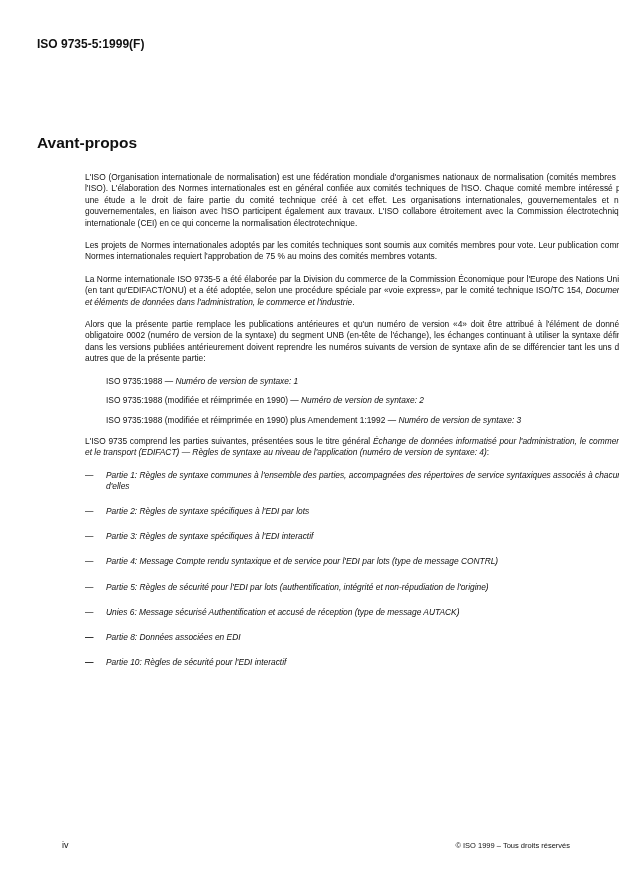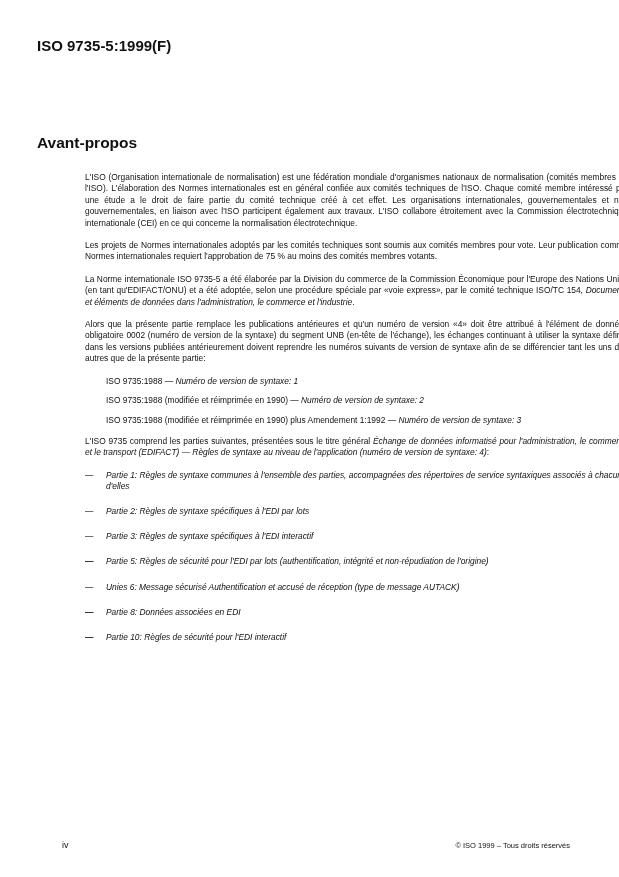--- a/index.html
+++ b/index.html
@@ -2,21 +2,21 @@
 <html><head>
   <meta charset="utf-8">
   <style>
     html, body { margin: 0; padding: 0; background: #ffffff; }
     body {
       width: 619px; height: 877px; position: relative; overflow: hidden;
       font-family: "Liberation Sans", sans-serif; color: #111;
     }
     .header-id {
       position: absolute; left: 37px; top: 37px;
-      font-weight: bold; font-size: 15px;
+      font-weight: bold; font-size: 12px;
     }
     .title {
       position: absolute; left: 37px; top: 134px;
       font-weight: bold; font-size: 15.5px; margin: 0; text-align: right;
     }
     .content {
       position: absolute; left: 37px; top: 172px; width: 543px;
       font-size: 8.4px; line-height: 11.4px; margin-left: 48px;
     }
     .content p { margin: 0 0 11px 0; text-align: justify; }
@@ -55,21 +55,21 @@
   </div>
 
   <p>
     <span>L'ISO 9735 comprend les parties suivantes, présentées sous le titre général </span><i>Échange de données informatisé pour l'administration, le commerce et le transport (EDIFACT) — Règles de syntaxe au niveau de l'application (numéro de version de syntaxe: 4)</i><span>:</span>
   </p>
 
   <ul>
     <li><span class="dash">—</span><span>Partie 1: Règles de syntaxe communes à l'ensemble des parties, accompagnées des répertoires de service syntaxiques associés à chacune d'elles</span></li>
     <li><span class="dash">—</span><span>Partie 2: Règles de syntaxe spécifiques à l'EDI par lots</span></li>
     <li><span class="dash">—</span><span>Partie 3: Règles de syntaxe spécifiques à l'EDI interactif</span></li>
-    <li><span class="dash">—</span></li>
+    <li><span class="dash">—</span><span>Partie 4: Message Compte rendu syntaxique et de service pour l'EDI par lots (type de message CONTRL)</span></li>
     <li><span class="dash">—</span><span>Partie 5: Règles de sécurité pour l'EDI par lots (authentification, intégrité et non-répudiation de l'origine)</span></li>
     <li><span class="dash">—</span><span>Unies 6: Message sécurisé Authentification et accusé de réception (type de message AUTACK)</span></li>
     <li><span class="dash">—</span></li>
     <li><span class="dash">—</span><span>Partie 8: Données associées en EDI</span></li>
     <li><span class="dash">—</span></li>
     <li><span class="dash">—</span><span>Partie 10: Règles de sécurité pour l'EDI interactif</span></li>
   </ul>
 </div>
 
 <div class="footer-page">iv</div>

